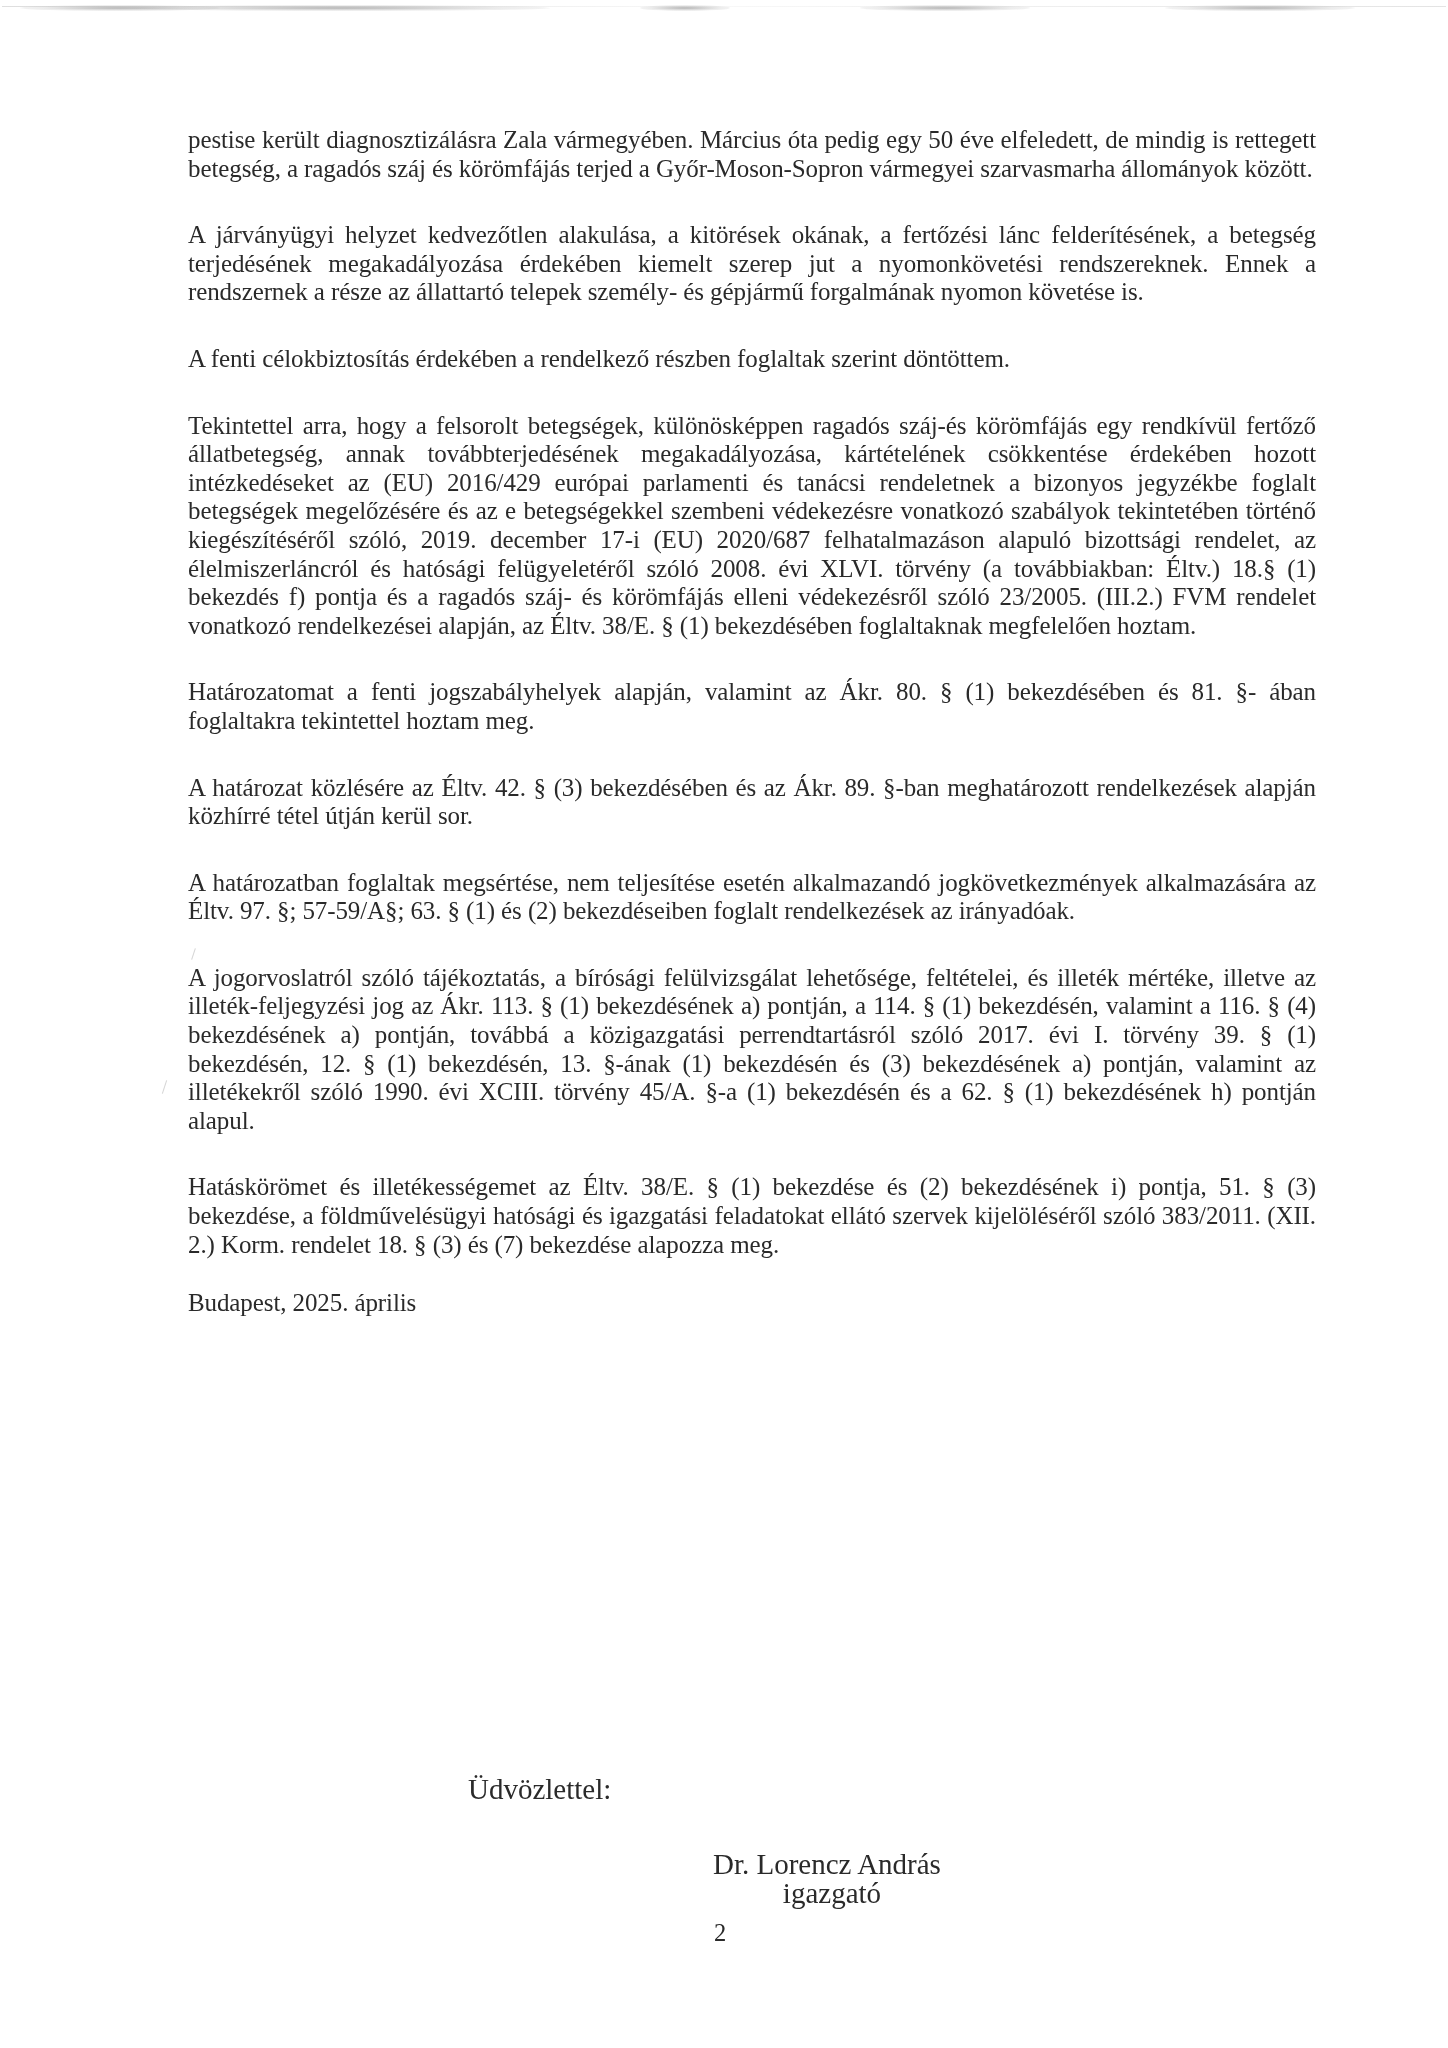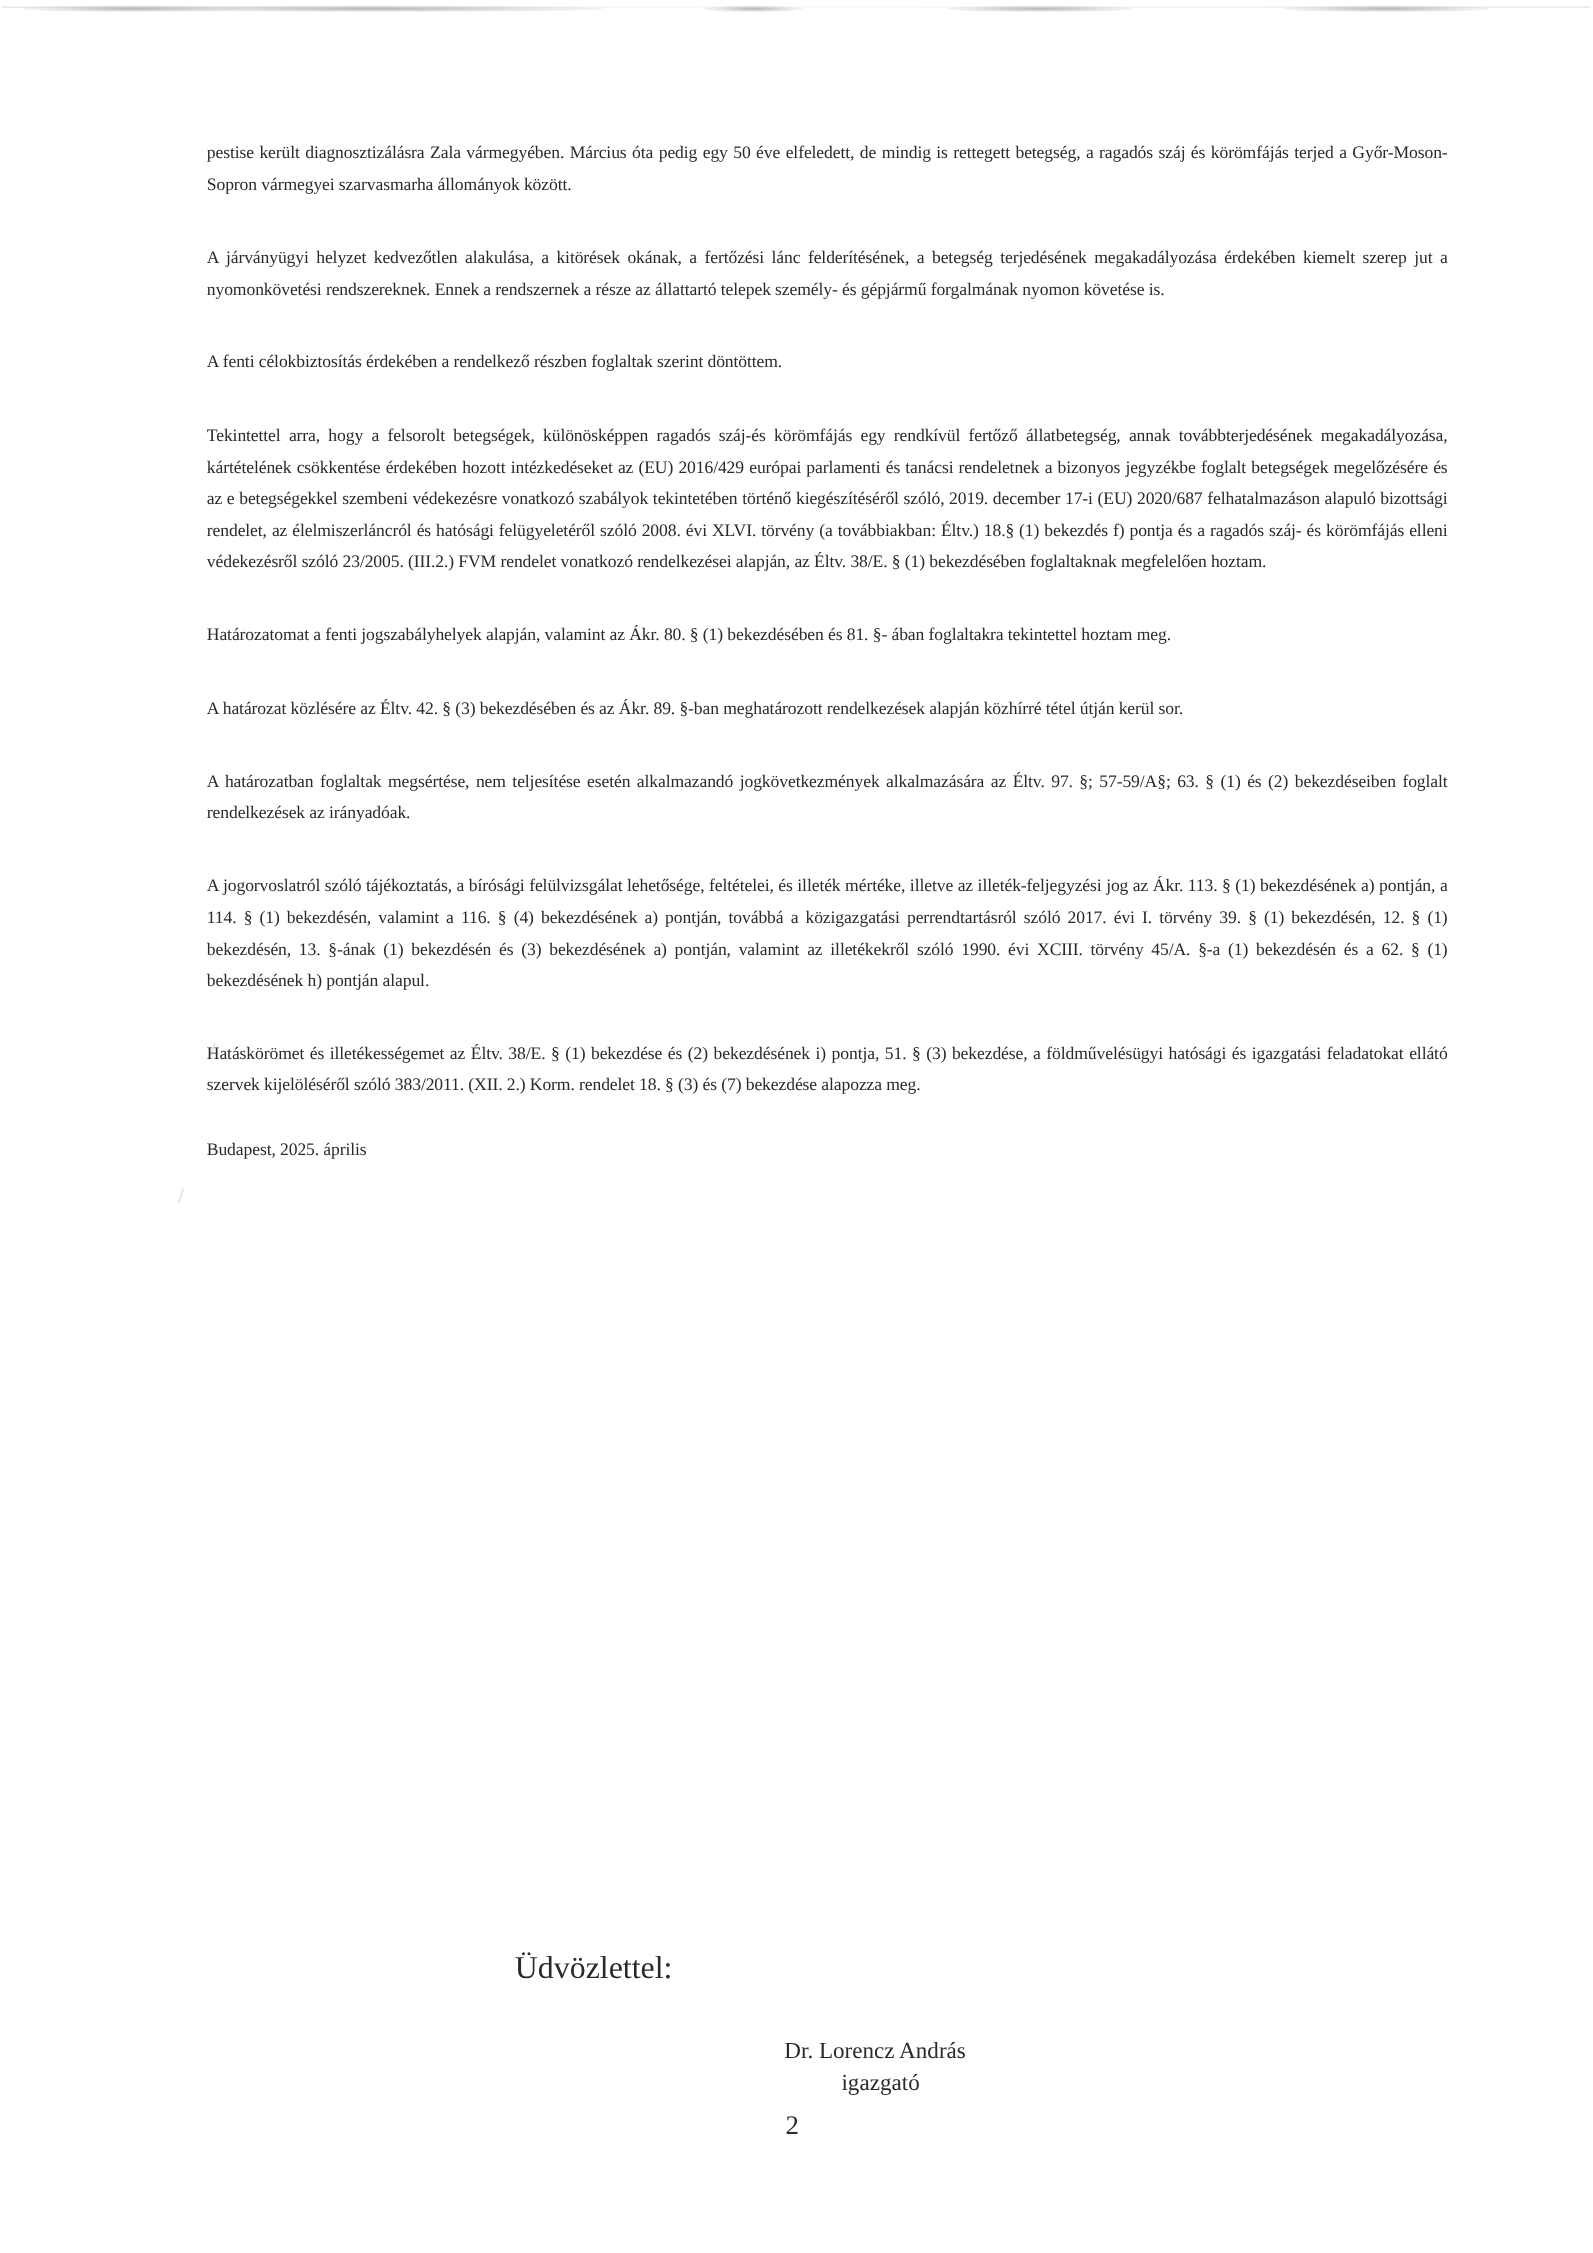--- a/index.html
+++ b/index.html
@@ -38,39 +38,39 @@
       background: linear-gradient(to right, rgba(200,200,200,0.6), rgba(230,230,230,0.3) 50%, rgba(200,200,200,0.5));
     }
     .page {
       position: absolute;
       left: 188px;
       top: 126px;
       width: 1128px;
     }
     .para {
       margin: 0;
-      font-size: 16px;
+      font-size: 25px;
       line-height: 28.6px;
       text-align: justify;
       text-align-last: left;
       letter-spacing: -0.1px;
     }
     .para + .para { margin-top: 38px; }
     .p-close { margin-top: 30px !important; }
     .greeting {
       position: absolute;
       left: 468px;
       top: 1773px;
       font-size: 29px;
     }
     .signer {
       position: absolute;
       left: 713px;
       top: 1850px;
-      font-size: 21px;
+      font-size: 29px;
       line-height: 28.6px;
       text-align: center;
     }
     .signer .title { display: block; padding-left: 10px; }
     .page-number {
       position: absolute;
       left: 714px;
       top: 1919px;
       font-size: 24.5px;
     }

